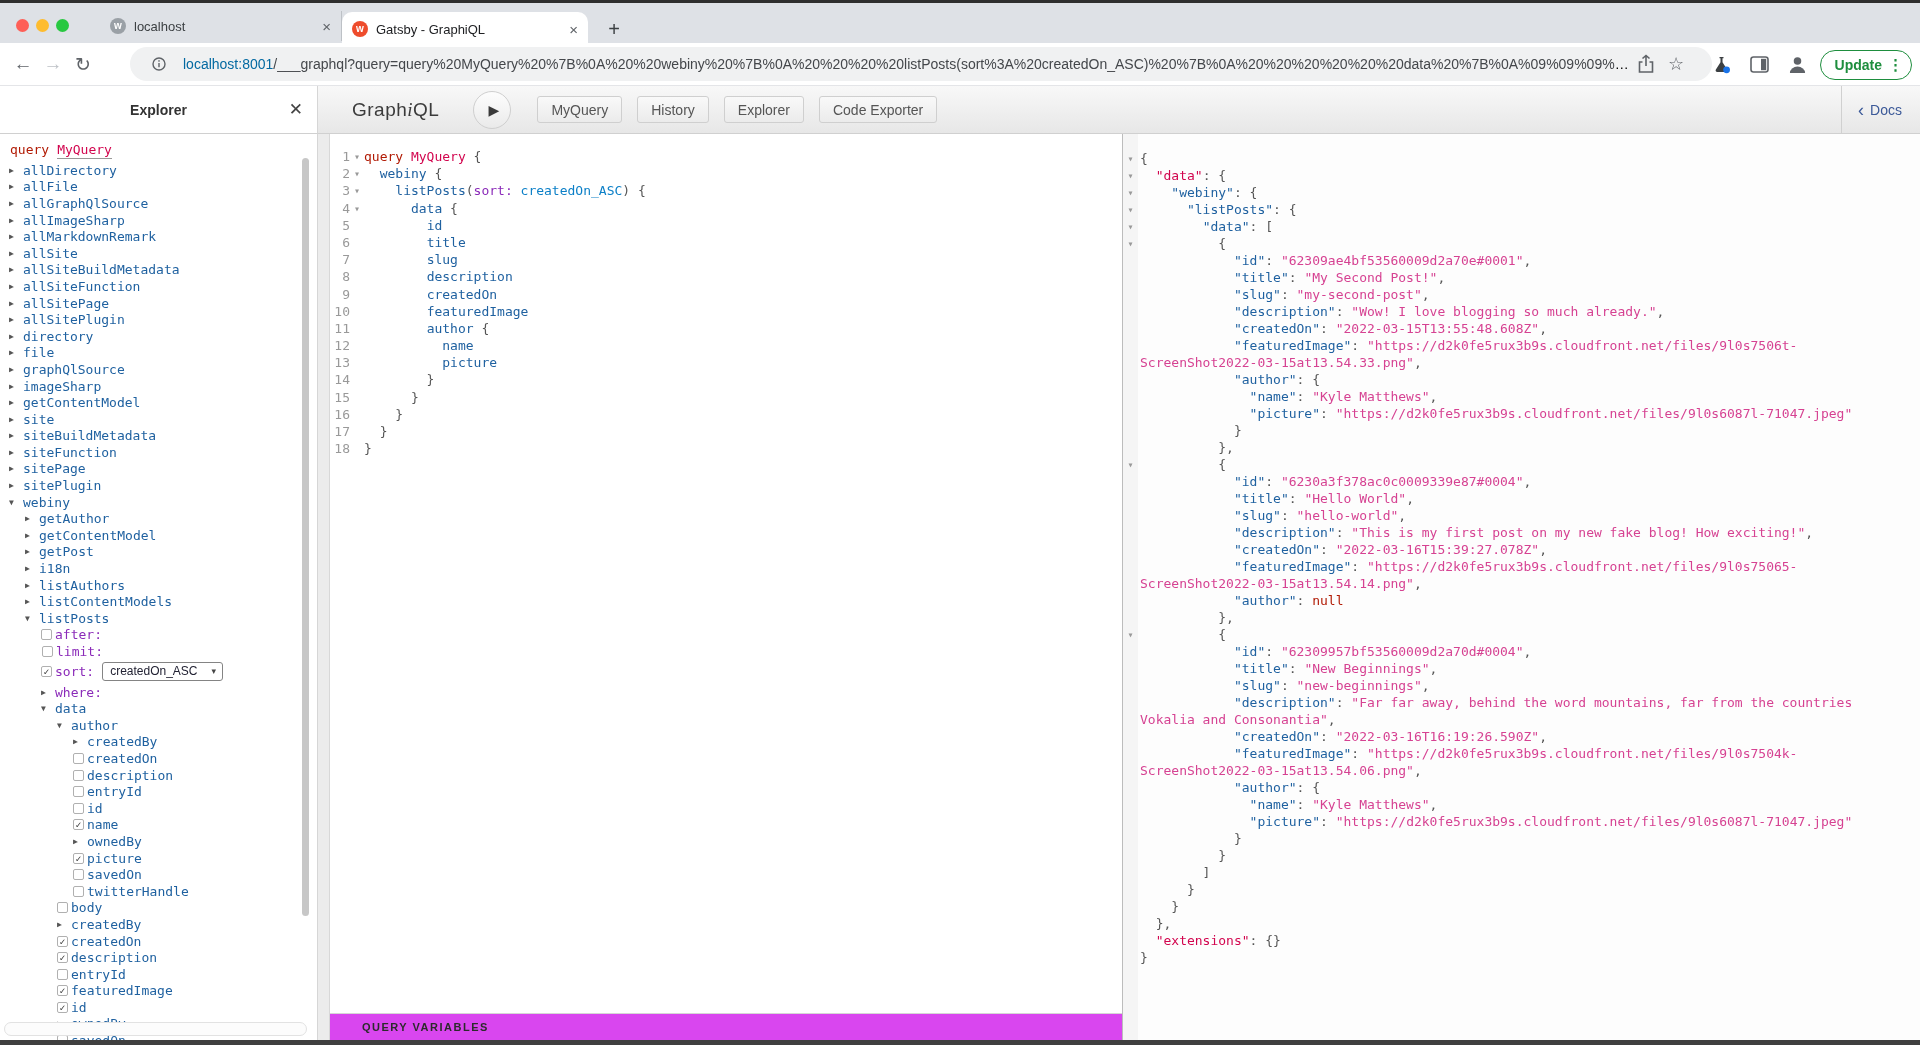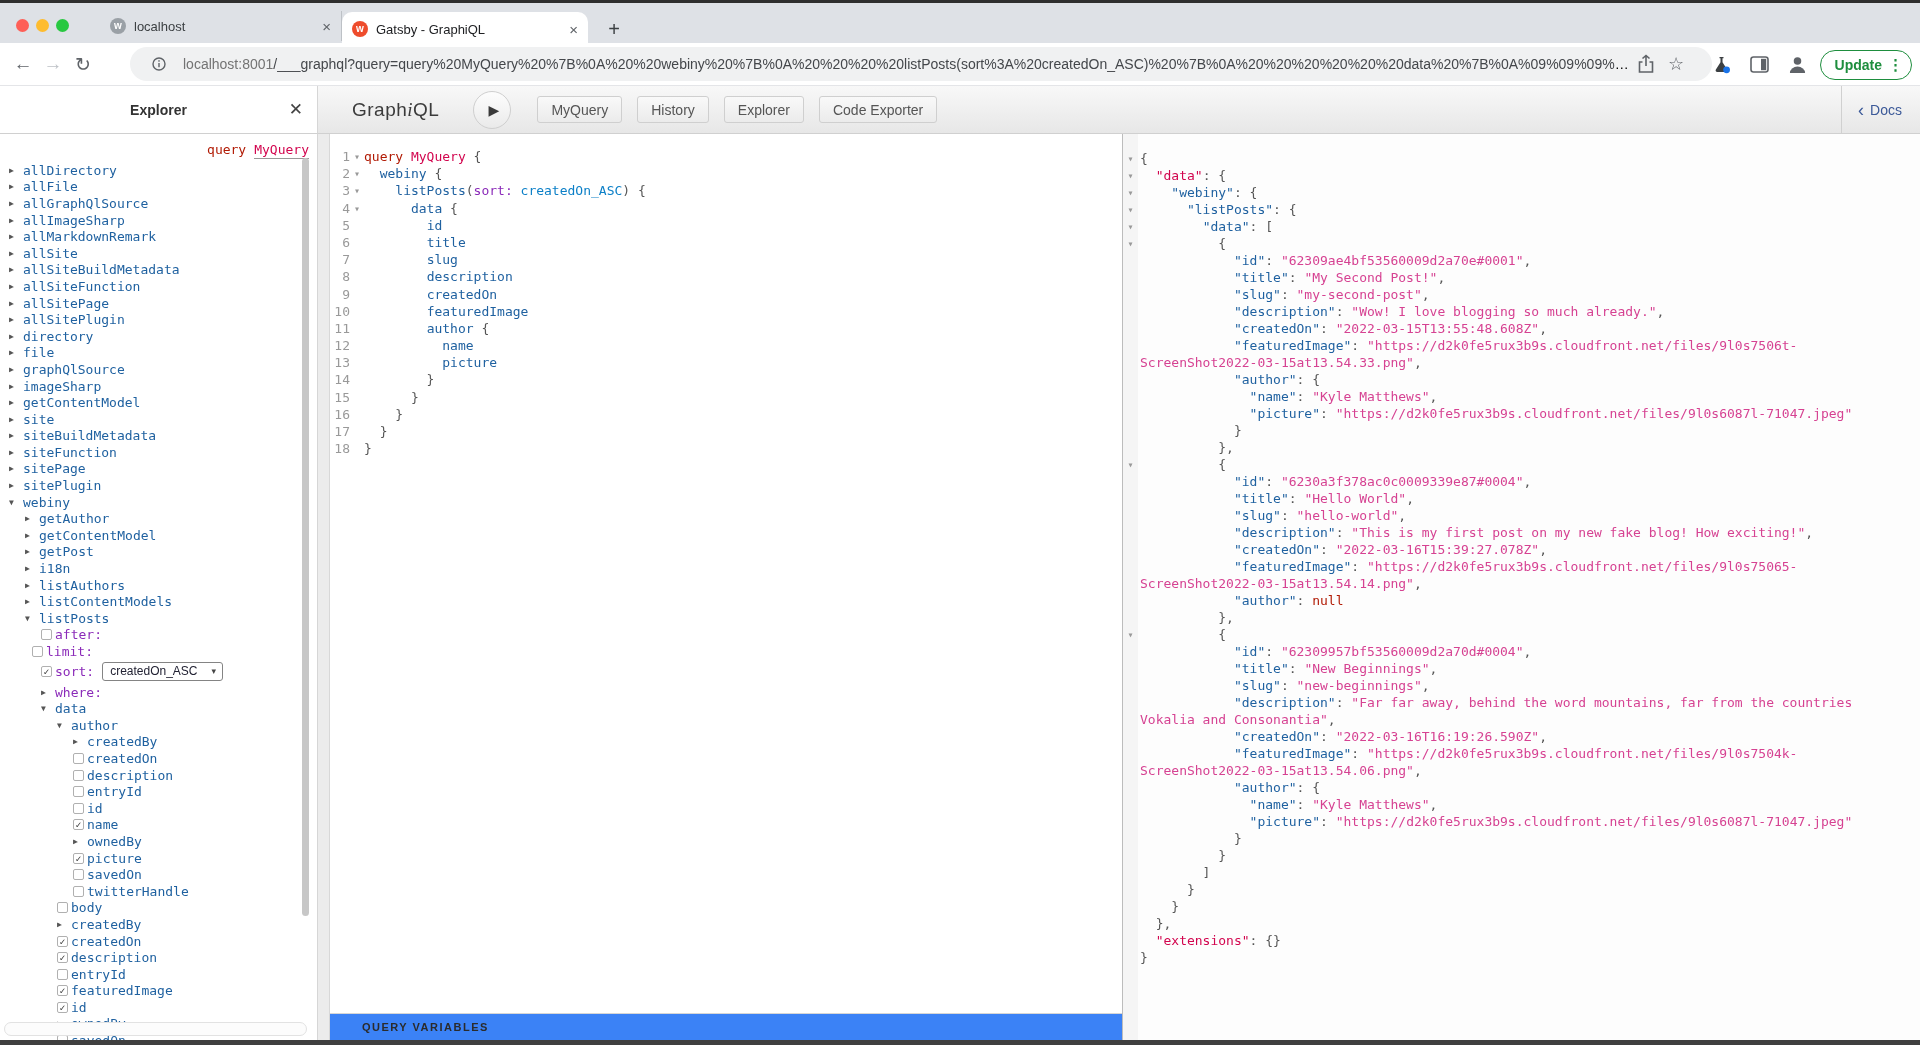--- a/index.html
+++ b/index.html
@@ -23,21 +23,21 @@
   .newtab{position:absolute;left:600px;top:12px;width:28px;height:28px;border-radius:50%;
           display:flex;align-items:center;justify-content:center;font-size:20px;color:#3c4043;}
   .navbar{position:absolute;left:0;top:43px;width:100%;height:43px;background:#fff;border-bottom:1px solid #E4E5E8;
           display:flex;align-items:center;}
   .navbtn{width:30px;height:30px;display:flex;align-items:center;justify-content:center;font-size:19px;color:#5f6368;flex:none;}
   .navbtn.back{margin-left:8px;}
   .navbtn.fwd{color:#BDC1C6;}
   .urlbox{position:absolute;left:130px;top:4px;width:1582px;height:34px;background:#F0F1F2;border-radius:17px;
           display:flex;align-items:center;padding:0 10px 0 14px;}
   .url-text{width:1448px;overflow:hidden;white-space:nowrap;text-overflow:ellipsis;font-size:14px;margin-left:9px;flex:none;}
-  .url-host{color:#737373;}
+  .url-host{color:#0369a1;}
   .url-path{color:#44474b;}
   .urlicon{flex:none;display:flex;align-items:center;justify-content:center;width:30px;height:30px;}
   .star{font-size:18px;color:#5f6368;}
   .ext-area{position:absolute;right:0;top:0;height:43px;display:flex;align-items:center;gap:6px;padding-right:8px;}
   .extbtn{width:32px;height:32px;display:flex;align-items:center;justify-content:center;}
   .update-pill{height:30px;border:1px solid var(--c-upd,#1E8E3E);border-radius:15px;display:flex;align-items:center;
                padding:0 8px 0 14px;gap:6px;color:var(--c-upd,#1E8E3E);font-size:14px;font-weight:bold;background:#fff;}
   .kebab{font-size:15px;font-weight:bold;}
   
   .gql-topbar{position:absolute;left:0;top:86px;width:100%;height:48px;}
@@ -57,21 +57,21 @@
   .tb-btn{height:27px;padding:0 13px;border:1px solid #cfcfcf;border-radius:3px;color:#555;font-size:14px;
           background:linear-gradient(#f9f9f9,#ebebeb);display:flex;align-items:center;}
   .docs-btn{position:absolute;right:0;top:0;height:47px;border-left:1px solid #d0d0d0;display:flex;align-items:center;
             gap:6px;padding:0 18px 0 16px;color:var(--c-docs,#3B5998);font-size:14px;}
   .docs-chevron{font-size:18px;line-height:14px;}
   
   .main{position:absolute;left:0;top:134px;bottom:5px;width:100%;display:flex;}
   .mono{font-family:"DejaVu Sans Mono","Liberation Mono",monospace;}
   
   .explorer{width:318px;flex:none;background:#fff;border-right:1px solid #d6d6d6;position:relative;overflow:hidden;}
-  .query-line{padding:8px 8px 5px 10px;font-size:13px;text-align:right;}
+  .query-line{padding:8px 8px 5px 10px;font-size:13px;}
   .q-kw{color:var(--c-k,#B11A04);}
   .q-name{color:var(--c-d,#D2054E);border-bottom:1px solid #999;margin-left:8px;padding-bottom:1px;}
   .tree-row{height:16.6px;display:flex;align-items:center;font-size:13px;white-space:nowrap;}
   .tree-row.tall{height:24px;}
   .tri{width:13px;flex:none;font-size:8px;color:#555;}
   .box{width:11px;height:11px;flex:none;border:1px solid #b0b0b0;border-radius:2px;background:#fff;margin-right:2px;
        font-size:10px;line-height:9px;color:#444;text-align:center;}
   .lbl{margin-left:1px;}
   .t-f{color:var(--c-p,#1F61A0);}
   .t-a{color:var(--c-a,#8B2BB9);}
@@ -82,21 +82,21 @@
   .hscroll{position:absolute;left:4px;right:10px;bottom:4px;height:14px;border:1px solid #e2e2e2;border-radius:8px;background:#fcfcfc;}
   
   .resize-gutter{width:12px;flex:none;background:#ececec;border-right:1px solid #d8d8d8;}
   
   .editor{flex:1;background:#fff;position:relative;overflow:hidden;}
   .ed-lines{padding-top:14px;}
   .ed-line{display:flex;height:17.2px;font-size:13px;line-height:17.2px;}
   .ln{width:20px;flex:none;text-align:right;color:#999;}
   .ed-fold{width:14px;flex:none;text-align:center;color:#999;font-size:10px;}
   .ed-code{white-space:pre;}
-  .varbar{position:absolute;left:0;right:0;bottom:0;height:27px;background:#3b82f6;border-top:1px solid #d6d6d6;
+  .varbar{position:absolute;left:0;right:0;bottom:0;height:27px;background:#d946ef;border-top:1px solid #d6d6d6;
           display:flex;align-items:center;padding-left:32px;margin-top:16px;}
   .varbar span{font-size:11px;font-weight:bold;letter-spacing:1.5px;color:#2b2b2b;}
   
   .response{width:798px;flex:none;background:#fdfdfd;border-left:1px solid #bcbcbc;position:relative;overflow:hidden;}
   .rs-gutter{position:absolute;left:0;top:0;bottom:0;width:15px;background:#f5f5f5;}
   .rs-lines{position:relative;margin-left:17px;padding-top:16px;}
   .rs-line{position:relative;height:17px;font-size:13px;line-height:17px;white-space:pre;}
   .rs-fold{position:absolute;left:-17px;top:0;width:15px;text-align:center;color:#999;font-size:10px;}
   
   .c-k{color:var(--c-k,#B11A04);}
@@ -322,21 +322,21 @@
             <span class="lbl t-f">listContentModels</span>
           </div>
           <div class="tree-row" style="padding-left: 25px;">
             <span class="tri open">▼</span>
             <span class="lbl t-f">listPosts</span>
           </div>
           <div class="tree-row" style="padding-left: 41px;">
             <span class="box"></span>
             <span class="lbl t-a">after:</span>
           </div>
-          <div class="tree-row" style="padding-left: 32px;">
+          <div class="tree-row" style="padding-left: 42px;">
             <span class="box"></span>
             <span class="lbl t-a">limit:</span>
           </div>
           <div class="tree-row tall" style="padding-left: 41px;">
             <span class="box checked">✓</span>
             <span class="lbl t-a">sort:</span>
             <span class="selbox">
               <span>createdOn_ASC</span>
               <span class="selarr">▾</span>
             </span>

